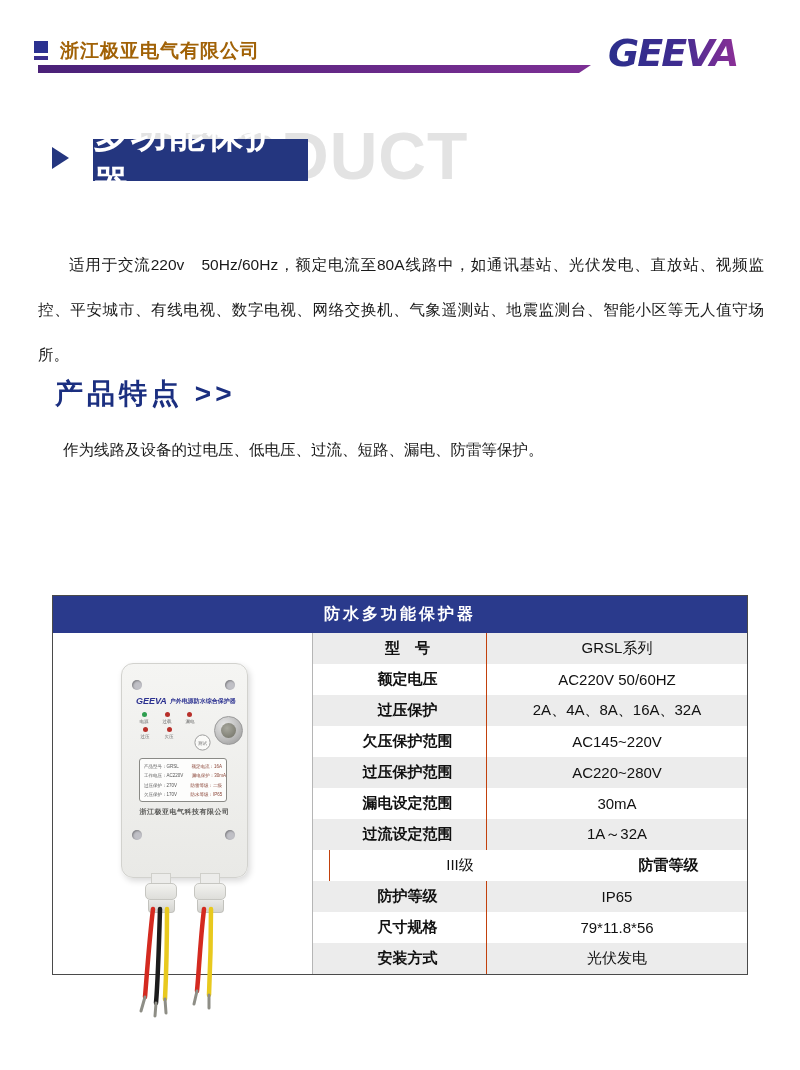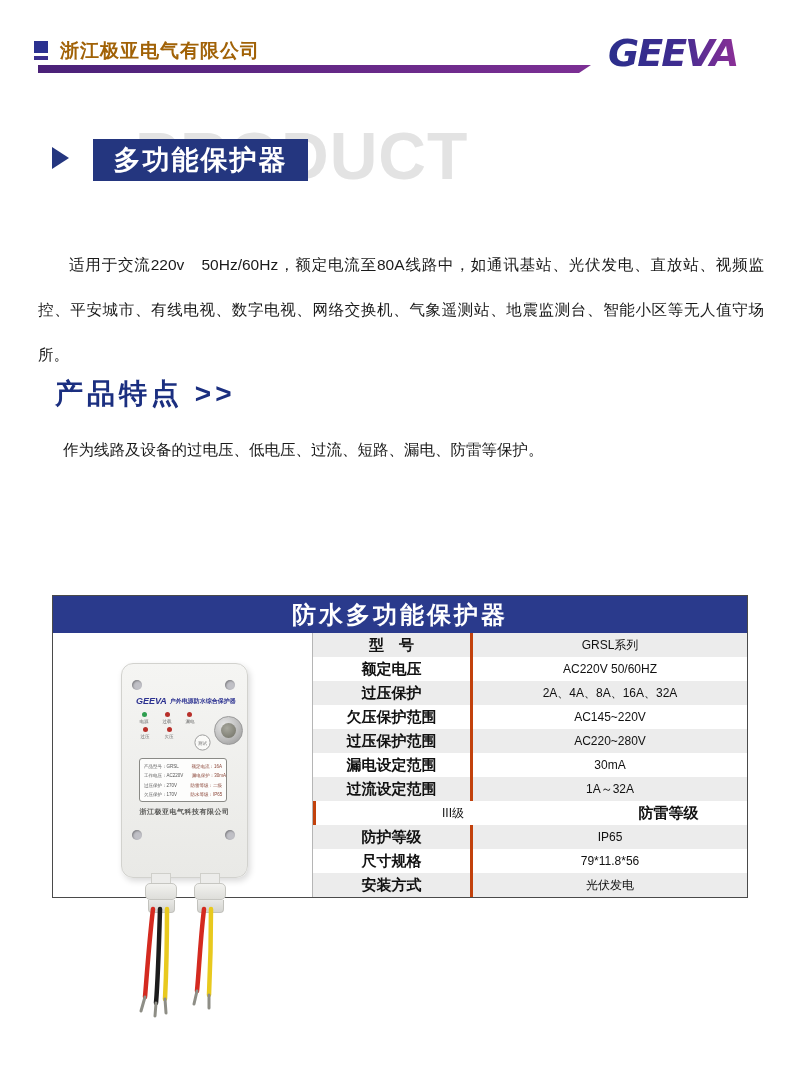--- a/index.html
+++ b/index.html
@@ -15,45 +15,45 @@
            clip-path:polygon(0 0,100% 0,calc(100% - 12px) 100%,0 100%);}
   .logo-svg{position:absolute;left:604px;top:30px;width:156px;height:46px;}
 
   
   .watermark{position:absolute;left:135px;top:118px;font-size:66px;font-weight:bold;
              color:#e3e3e3;letter-spacing:1px;}
   .banner-tri{position:absolute;left:52px;top:147px;width:0;height:0;
               border-left:17px solid #24367f;border-top:11px solid transparent;border-bottom:11px solid transparent;}
   .banner{position:absolute;left:93px;top:139px;width:215px;height:42px;background:#24367f;
           display:flex;align-items:center;justify-content:center;}
-  .banner span{color:#fff;font-size:27px;font-weight:bold;letter-spacing:2px;}
+  .banner span{color:#fff;font-size:36px;font-weight:bold;letter-spacing:2px;}
 
   
   .intro{position:absolute;left:38px;top:242px;width:726px;font-size:15.5px;line-height:45px;
          text-align:justify;text-indent:2em;color:#1a1a1a;}
 
   
   .feat-heading{position:absolute;left:55px;top:375px;font-size:28px;font-weight:bold;
                 color:#1b2f80;letter-spacing:4px;}
   .feat-list{position:absolute;left:55px;top:440px;width:700px;font-size:15.5px;color:#1a1a1a;}
   .feat-list p{margin:0 0 24px 8px;line-height:20px;}
 
   
   .spec-table{position:absolute;left:52px;top:595px;width:696px;border:1px solid #4a4a4a;box-sizing:border-box;}
   .spec-header{height:37px;background:#2a3a8c;display:flex;align-items:center;justify-content:center;}
-  .spec-header span{color:#fff;font-size:24px;font-weight:bold;letter-spacing:3px;}
+  .spec-header span{color:#fff;font-size:16px;font-weight:bold;letter-spacing:3px;}
   .spec-body{display:flex;}
   .image-cell{width:259px;background:#fff;position:relative;border-right:1px solid #b5b5b5;}
   .rows{flex:1;display:flex;flex-direction:column;}
-  .srow{display:flex;height:24px;}
+  .srow{display:flex;height:31px;padding-left:16px;}
   .srow:nth-child(odd){background:#ececec;}
   .srow:nth-child(even){background:#ffffff;}
   .cell{display:flex;align-items:center;justify-content:center;}
   .cell.label{width:157px;font-size:15px;font-weight:bold;color:#111;}
-  .cell.value{flex:1;border-left:3px solid #c2410c;font-size:12px;color:#111;}
+  .cell.value{flex:1;border-left:1px solid #c2410c;font-size:15px;color:#111;}
 
   
   .dev-body{position:absolute;left:68px;top:30px;width:125px;height:213px;border-radius:12px;
             background:linear-gradient(180deg,#f5f5f3,#e9e9e6);border:1px solid #d2d2ce;
             box-shadow:2px 3px 6px rgba(0,0,0,0.15);}
   .screw{position:absolute;width:10px;height:10px;border-radius:50%;background:#c0c0c6;
          box-shadow:inset 1px 1px 2px rgba(0,0,0,0.35);}
   .dev-logo-row{position:absolute;left:14px;top:32px;width:100px;display:flex;align-items:center;gap:3px;}
   .dev-logo{font-size:9px;font-weight:bold;font-style:italic;color:#2b3190;letter-spacing:0;}
   .dev-title{font-size:6px;color:#2b3190;font-weight:bold;white-space:nowrap;}

